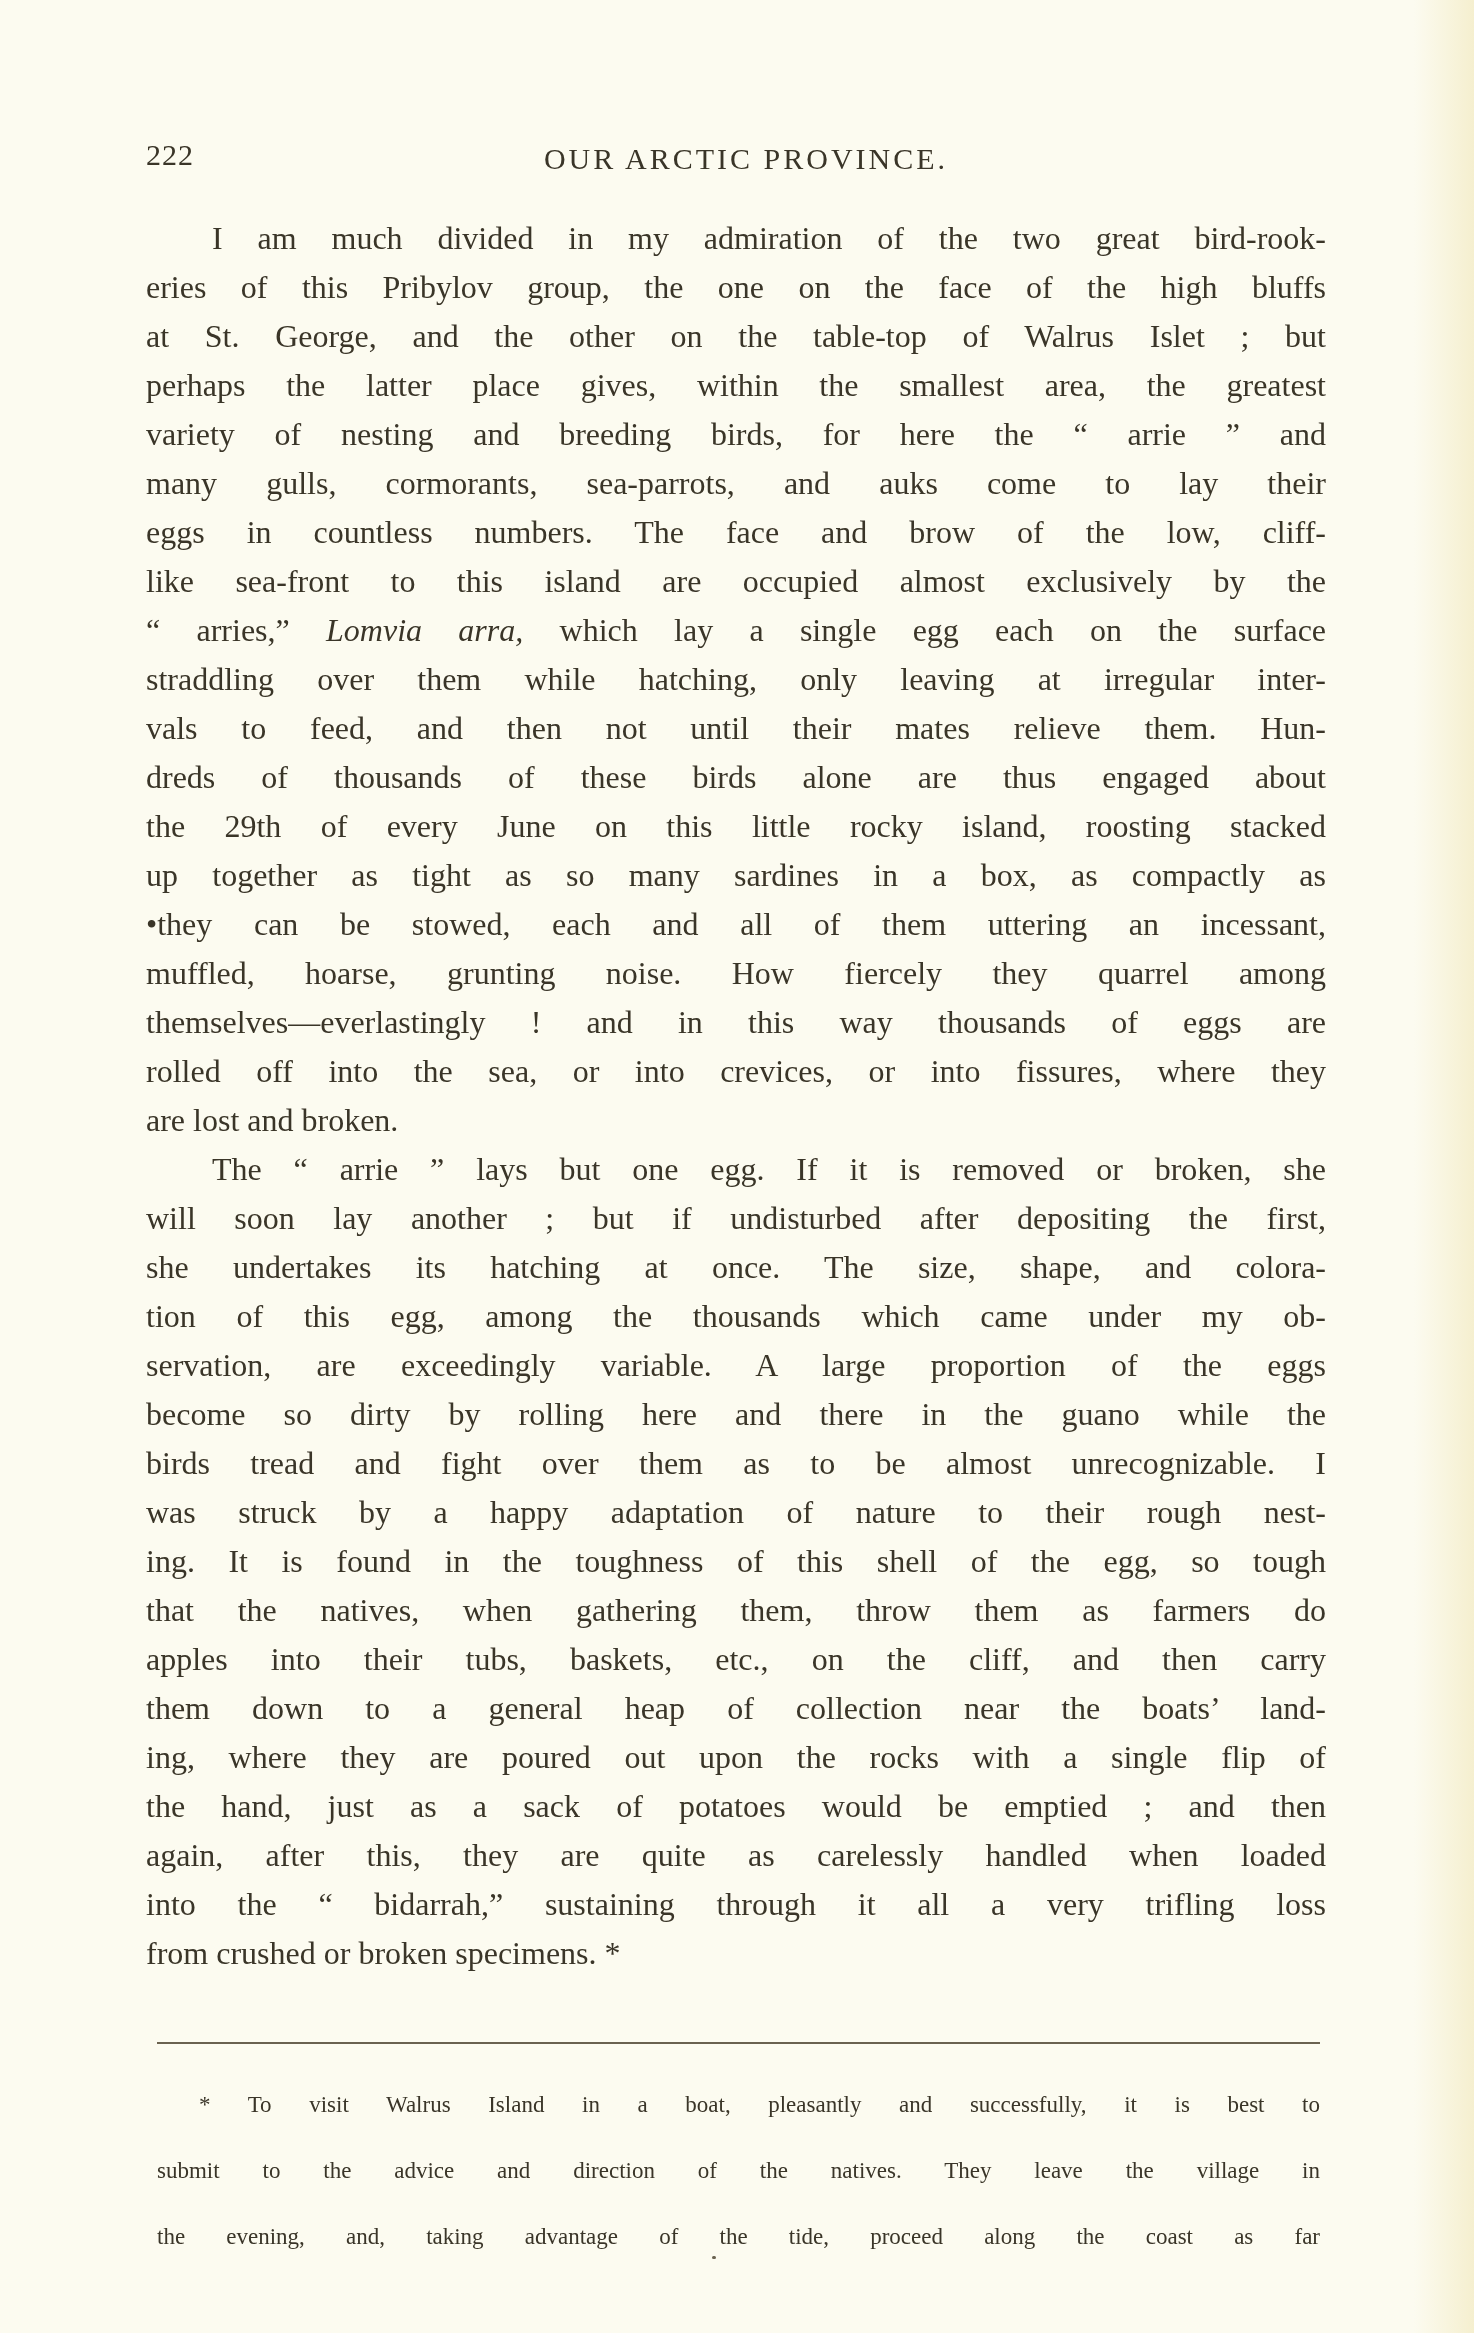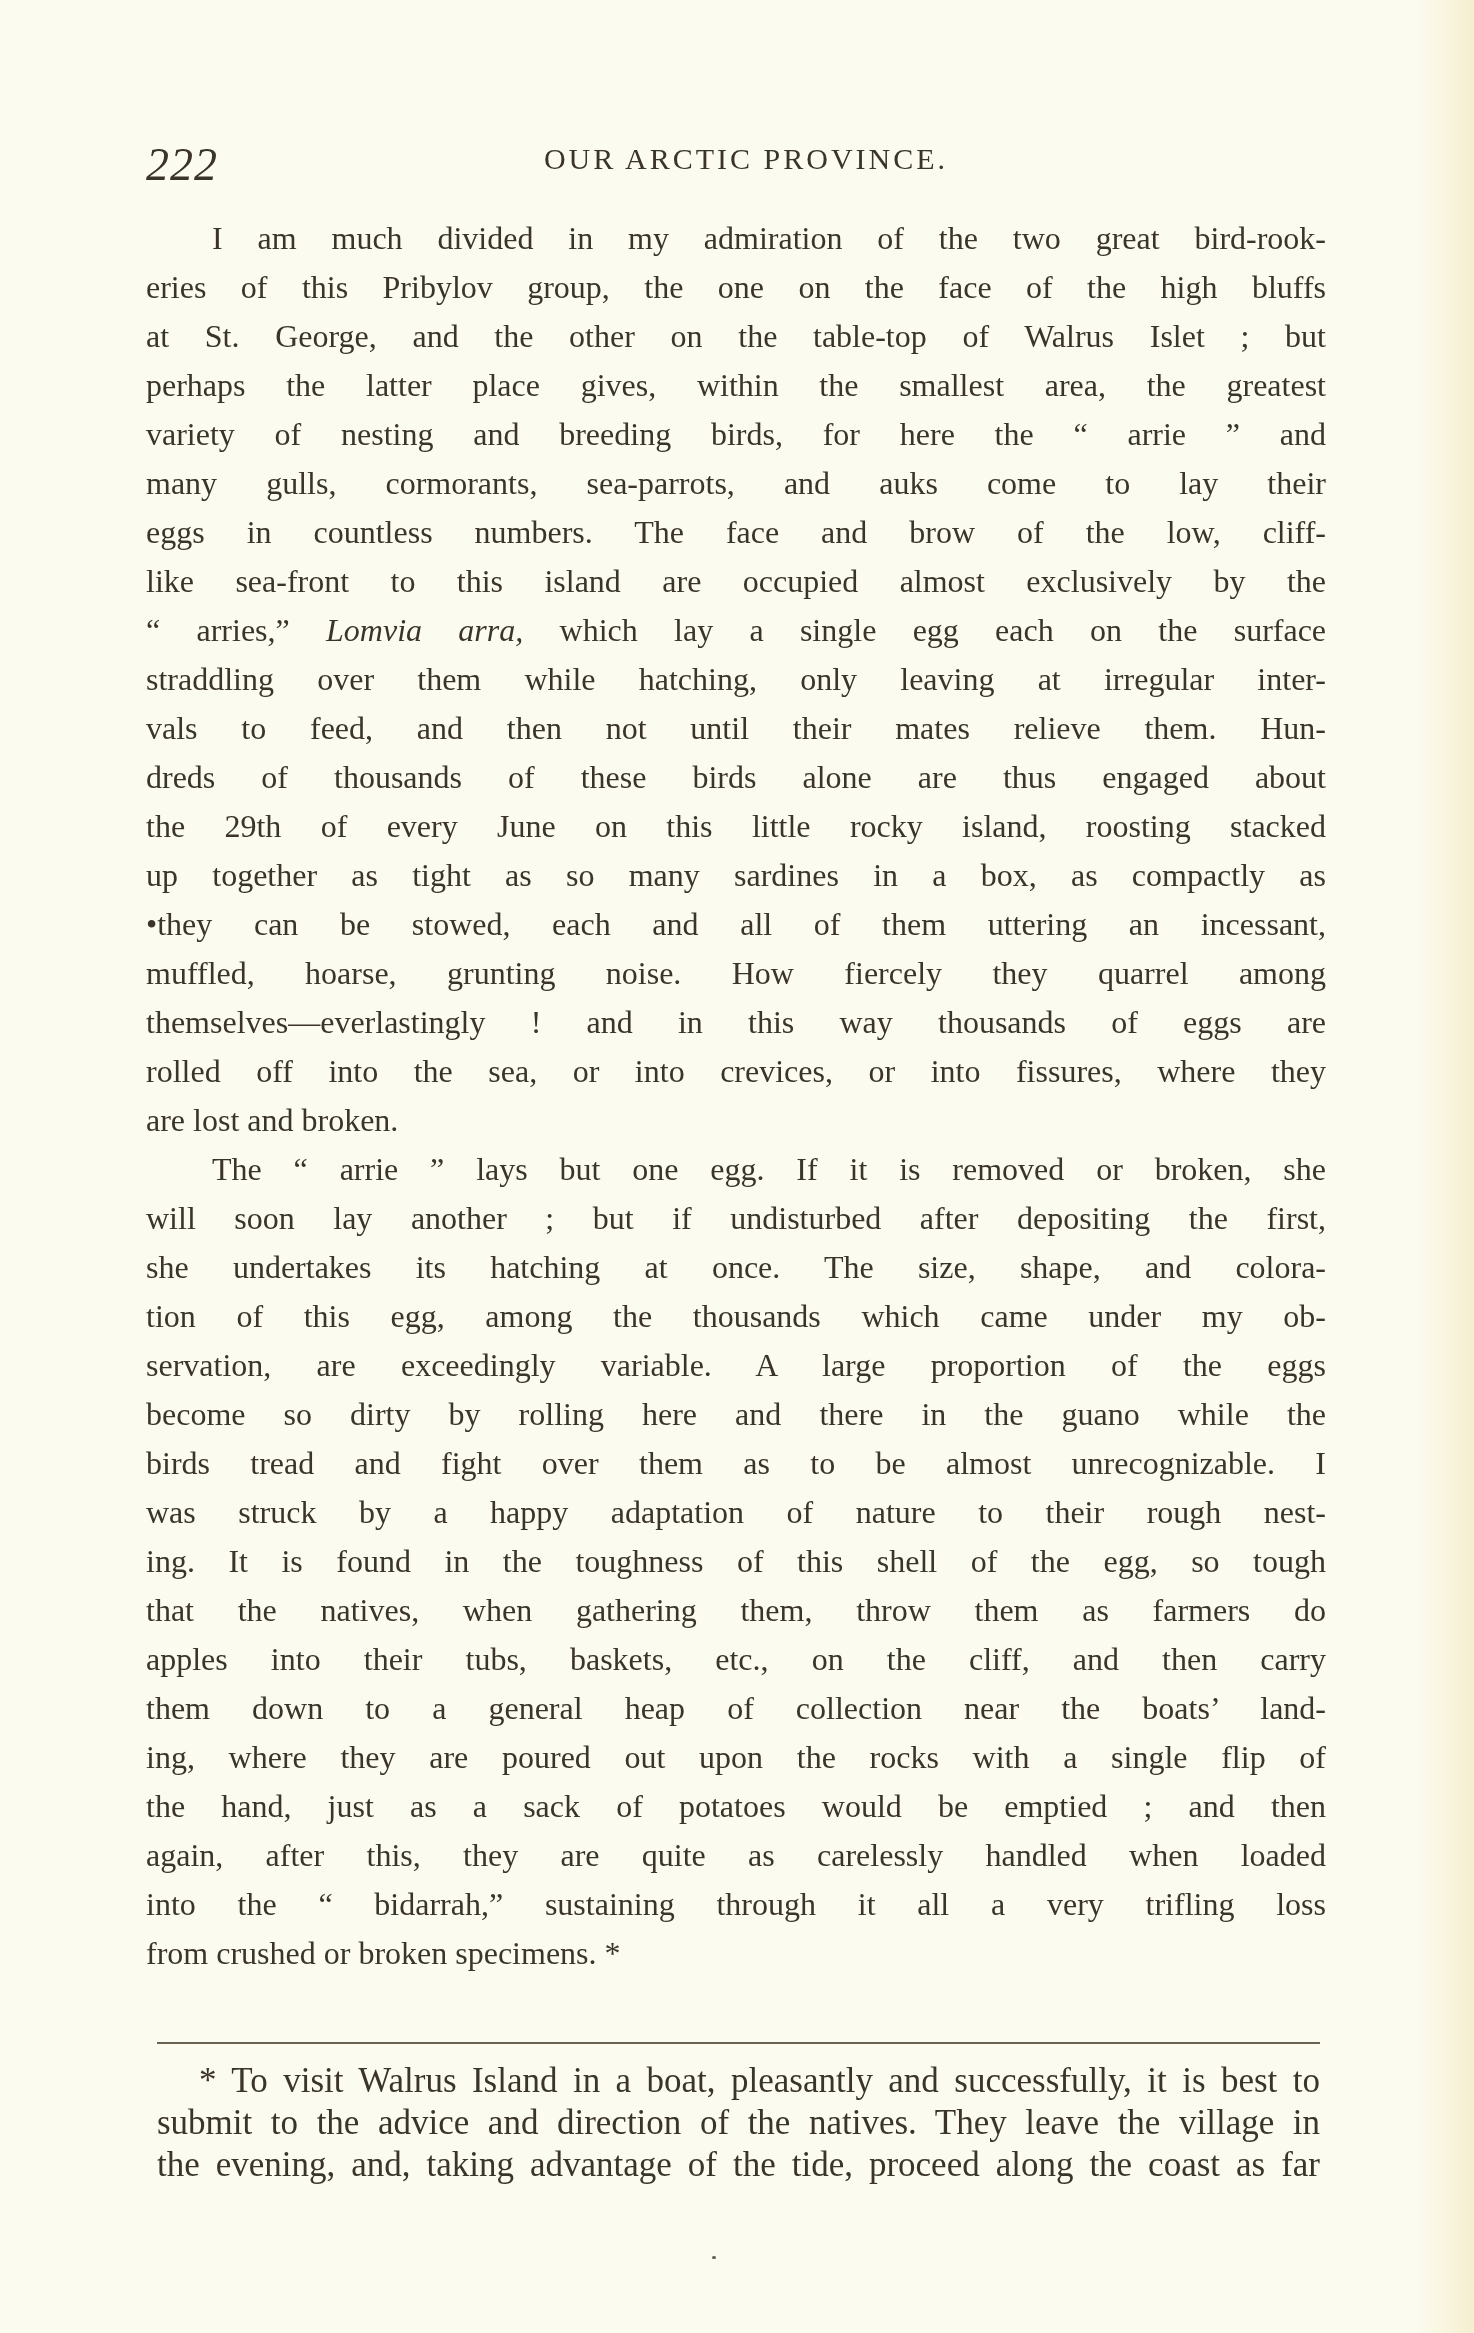--- a/index.html
+++ b/index.html
@@ -13,21 +13,21 @@
     }
     .page-edge {
       position: absolute; top: 0; right: 0; width: 60px; height: 2333px;
       background: linear-gradient(to right, rgba(252,251,240,0), #f5efcf);
     }
     .running-head {
       position: absolute; top: 138px; left: 146px; width: 1180px; height: 50px;
     }
     .page-number {
       position: absolute; left: 0; top: 0;
-      font-size: 46px; letter-spacing: 1px; font-style: italic;
+      font-size: 30px; letter-spacing: 1px;
     }
     .head-title {
       position: absolute; left: 0; width: 1030px; top: 4px;
       text-align: center; font-size: 30px; letter-spacing: 3px;
       padding-left: 170px; box-sizing: border-box; font-family: Liberation Serif, serif;
     }
     .body-text {
       position: absolute; left: 146px; top: 214px; width: 1180px;
     }
     .line {
@@ -41,22 +41,22 @@
     .line.marginal { margin-left: -12px; padding-left: 12px; }
     .it { font-style: italic; }
     .rule {
       position: absolute; left: 157px; top: 2042px; width: 1163px; height: 0;
       border-top: 2px solid #6a6250;
     }
     .footnote {
       position: absolute; left: 157px; top: 2060px; width: 1163px;
     }
     .fline {
-      height: 42px; line-height: 42px; font-size: 35px;
-      white-space: nowrap; text-align: justify; text-align-last: justify;
+      height: 42px; line-height: 42px; font-size: 23px;
+      white-space: nowrap; text-align: justify; text-align-last: justify; margin-top: 24px;
     }
     .fline.indent { padding-left: 42px; }
     .speck { position: absolute; width: 4px; height: 3px; background: #6a6250; border-radius: 2px; }
   </style>
 </head>
 <body>
 
 <div class="page-edge"></div>
 
 <div class="running-head">

